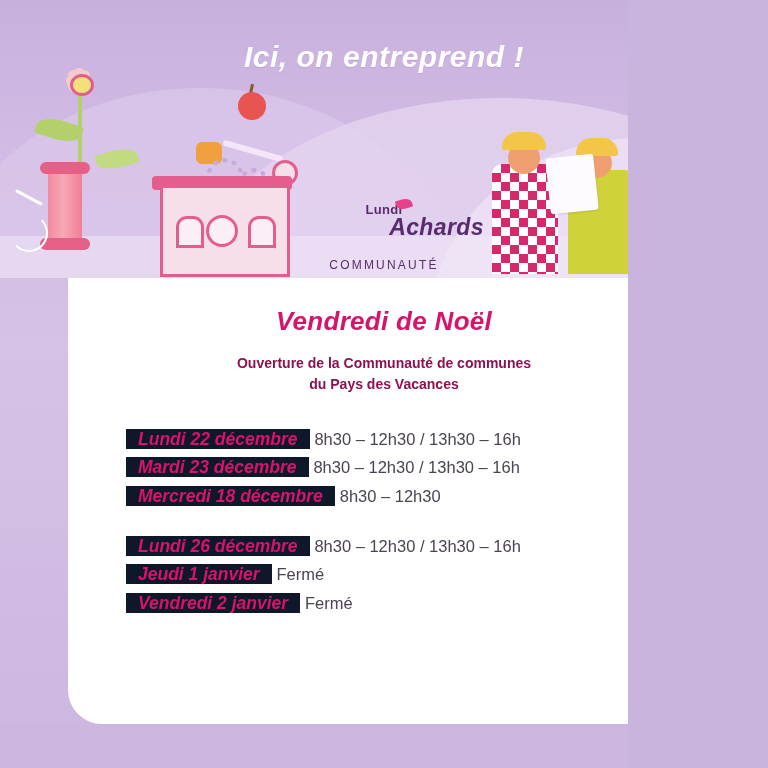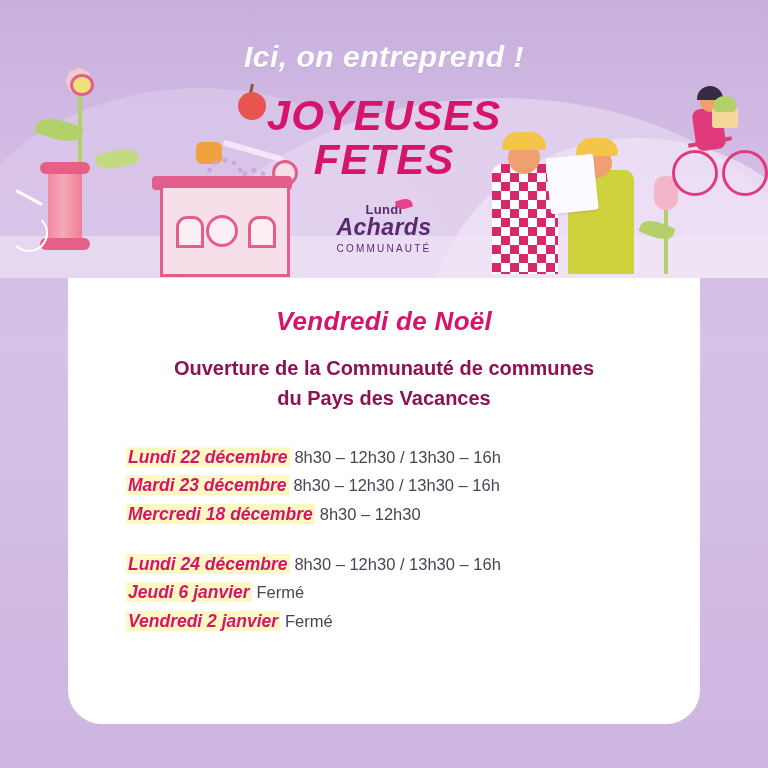--- a/index.html
+++ b/index.html
@@ -9,21 +9,21 @@
   body {
     width: 768px;
     height: 768px;
     overflow: hidden;
     font-family: "Liberation Sans", sans-serif;
     background: #c9b4dd;
   }
 
   #poster {
     position: relative;
-    width: 768px;
+    width: 628px;
     height: 768px;
     background: linear-gradient(180deg, #cbb5de 0%, #d6c2e6 45%, #cdb6e0 100%);
     overflow: hidden;
   }
 
   
   .banner {
     position: absolute;
     left: 0;
     top: 0;
@@ -124,25 +124,26 @@
     letter-spacing: .3px;
     line-height: 1.1;
   }
   .logo .logo-main {
     font-size: 23px;
     font-weight: bold;
     font-style: italic;
     letter-spacing: .4px;
     line-height: 1.05;
     margin-top: -2px;
+    text-align: right;
   }
   .logo .logo-sub {
-    font-size: 10px;
+    font-size: 12px;
     letter-spacing: 2.2px;
-    margin-top: 4px;
+    margin-top: 19px;
   }
   .logo-leaf {
     position: absolute;
     left: 112px;
     top: -4px;
     width: 16px;
     height: 10px;
     background: #e7418b;
     border-radius: 0 60% 0 60%;
     transform: rotate(-18deg);
@@ -339,41 +340,41 @@
     text-align: center;
     font-size: 26px;
     font-weight: bold;
     font-style: italic;
     color: #d6146a;
     letter-spacing: .3px;
   }
   .card-subtitle {
     margin-top: 16px;
     text-align: center;
-    font-size: 20px;
+    font-size: 14px;
     font-weight: bold;
     color: #8c1250;
     line-height: 1.5;
   }
 
   .schedule {
     margin-top: 30px;
     padding-left: 58px;
   }
   .sched-row {
     font-size: 17.5px;
     line-height: 1.62;
     white-space: nowrap;
   }
   .sched-row .day {
     font-weight: bold;
     font-style: italic;
     color: #d6146a;
-    background: #fef9c3;
-    padding: 0 2px;
+    background: #0f172a;
+    padding: 0 12px;
   }
   .sched-row .hours {
     color: #4c4352;
     font-size: 16.5px;
   }
   .sched-gap {
     height: 22px;
   }
 
   
@@ -449,24 +450,20 @@
     <div class="deco bike-wheel bike-w2"></div>
     <div class="deco bike-frame"></div>
     <div class="deco cyclist-body"></div>
     <div class="deco cyclist-head"></div>
     <div class="deco cyclist-hair"></div>
     <div class="deco basket"></div>
     <div class="deco basket-greens"></div>
 
     <div class="headline">Ici, on entreprend !</div>
 
-    <div class="joyeuses">
-      <div class="l1">JOYEUSES</div>
-      <div class="l2">FETES</div>
-    </div>
 
     <div class="logo">
       <div class="logo-leaf"></div>
       <div class="logo-top">Lundi</div>
       <div class="logo-main">Achards</div>
       <div class="logo-sub">COMMUNAUTÉ</div>
     </div>
   </div>
 
   <div class="card">
@@ -487,25 +484,25 @@
         <span class="hours">8h30 – 12h30 / 13h30 – 16h</span>
       </div>
       <div class="sched-row">
         <span class="day">Mercredi 18 décembre</span>
         <span class="hours">8h30 – 12h30</span>
       </div>
 
       <div class="sched-gap"></div>
 
       <div class="sched-row">
-        <span class="day">Lundi 24 décembre</span>
+        <span class="day">Lundi 26 décembre</span>
         <span class="hours">8h30 – 12h30 / 13h30 – 16h</span>
       </div>
       <div class="sched-row">
-        <span class="day">Jeudi 6 janvier</span>
+        <span class="day">Jeudi 1 janvier</span>
         <span class="hours">Fermé</span>
       </div>
       <div class="sched-row">
         <span class="day">Vendredi 2 janvier</span>
         <span class="hours">Fermé</span>
       </div>
     </div>
   </div>
 
   <div class="page-bottom"></div>

